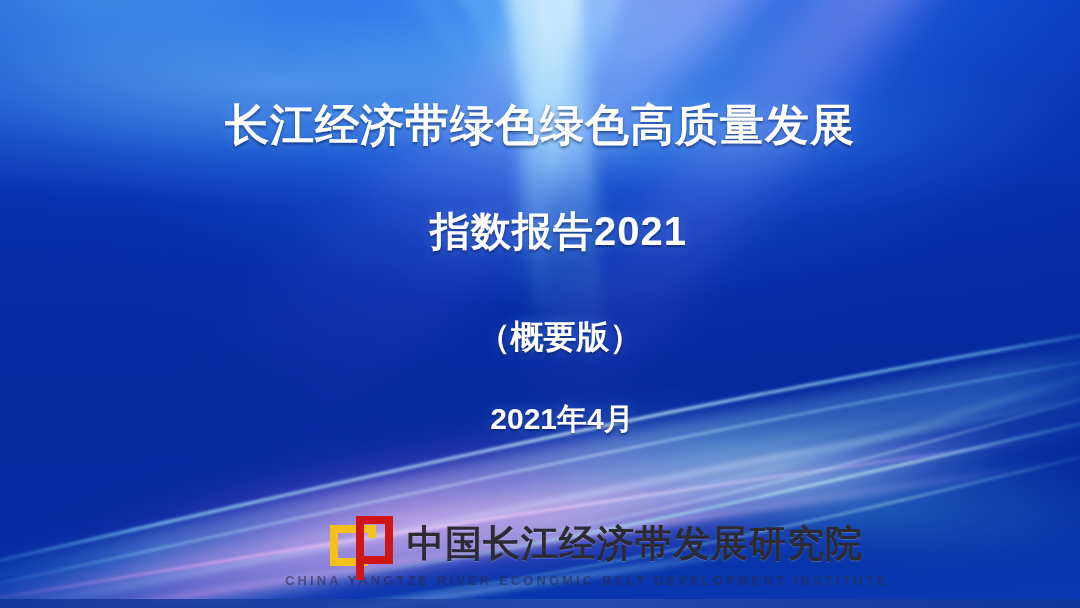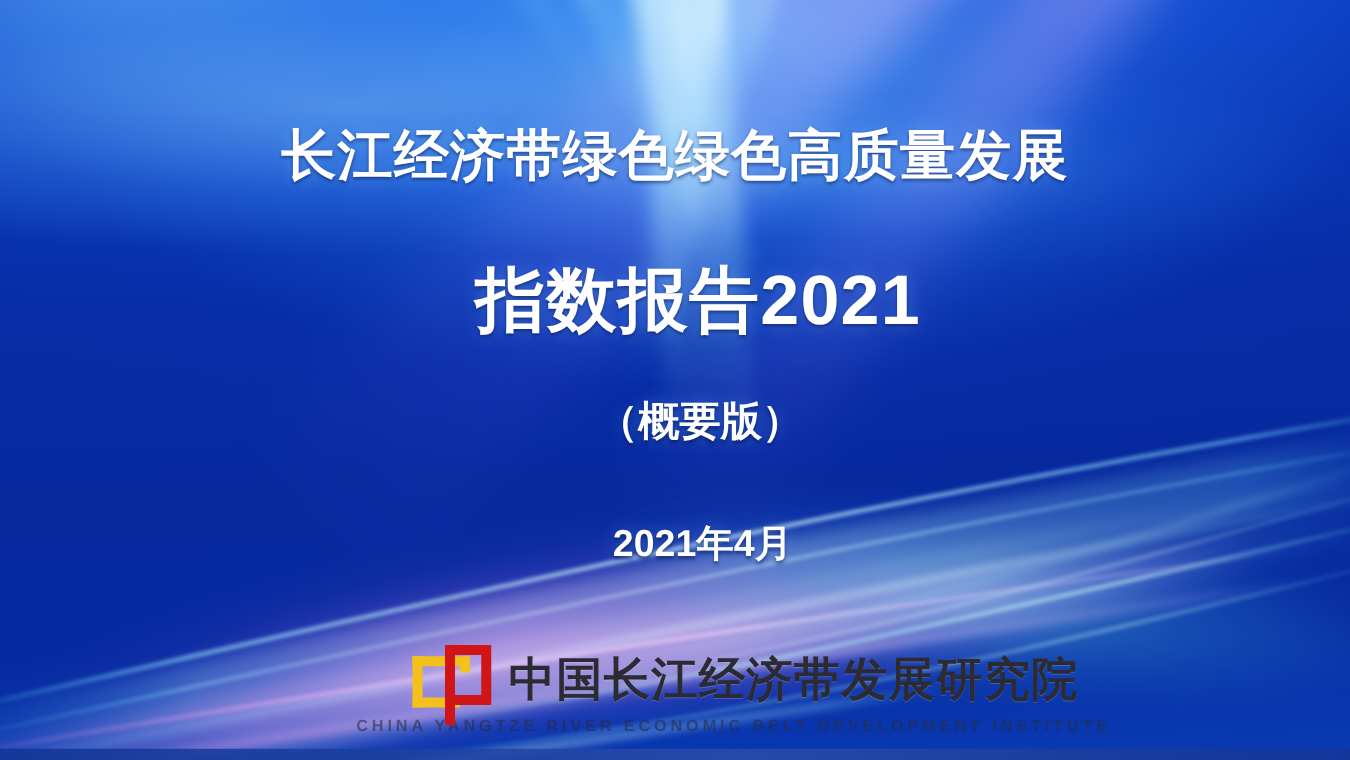--- a/index.html
+++ b/index.html
@@ -217,35 +217,35 @@
 
   .title-1 {
     position: absolute;
     top: 101px; left: 0; right: 0;
     font-size: 44px;
     line-height: 1.1;
   }
   .title-2 {
     position: absolute;
     top: 209px; left: 0; right: 0;
-    font-size: 56px;
+    font-size: 40px;
     line-height: 1.1;
     padding-left: 37px;
   }
   .subtitle {
     position: absolute;
     top: 319px; left: 0; right: 0;
     font-size: 33px;
     line-height: 1.1;
     letter-spacing: 0;
     padding-left: 40px;
   }
   .dateline {
     position: absolute;
-    top: 419px; left: 0; right: 0;
+    top: 402px; left: 0; right: 0;
     font-size: 30px;
     line-height: 1.1;
     letter-spacing: 0;
     margin-left: 44px;
   }
 
   
   .logo-lockup {
     position: absolute;
     left: 283px;

